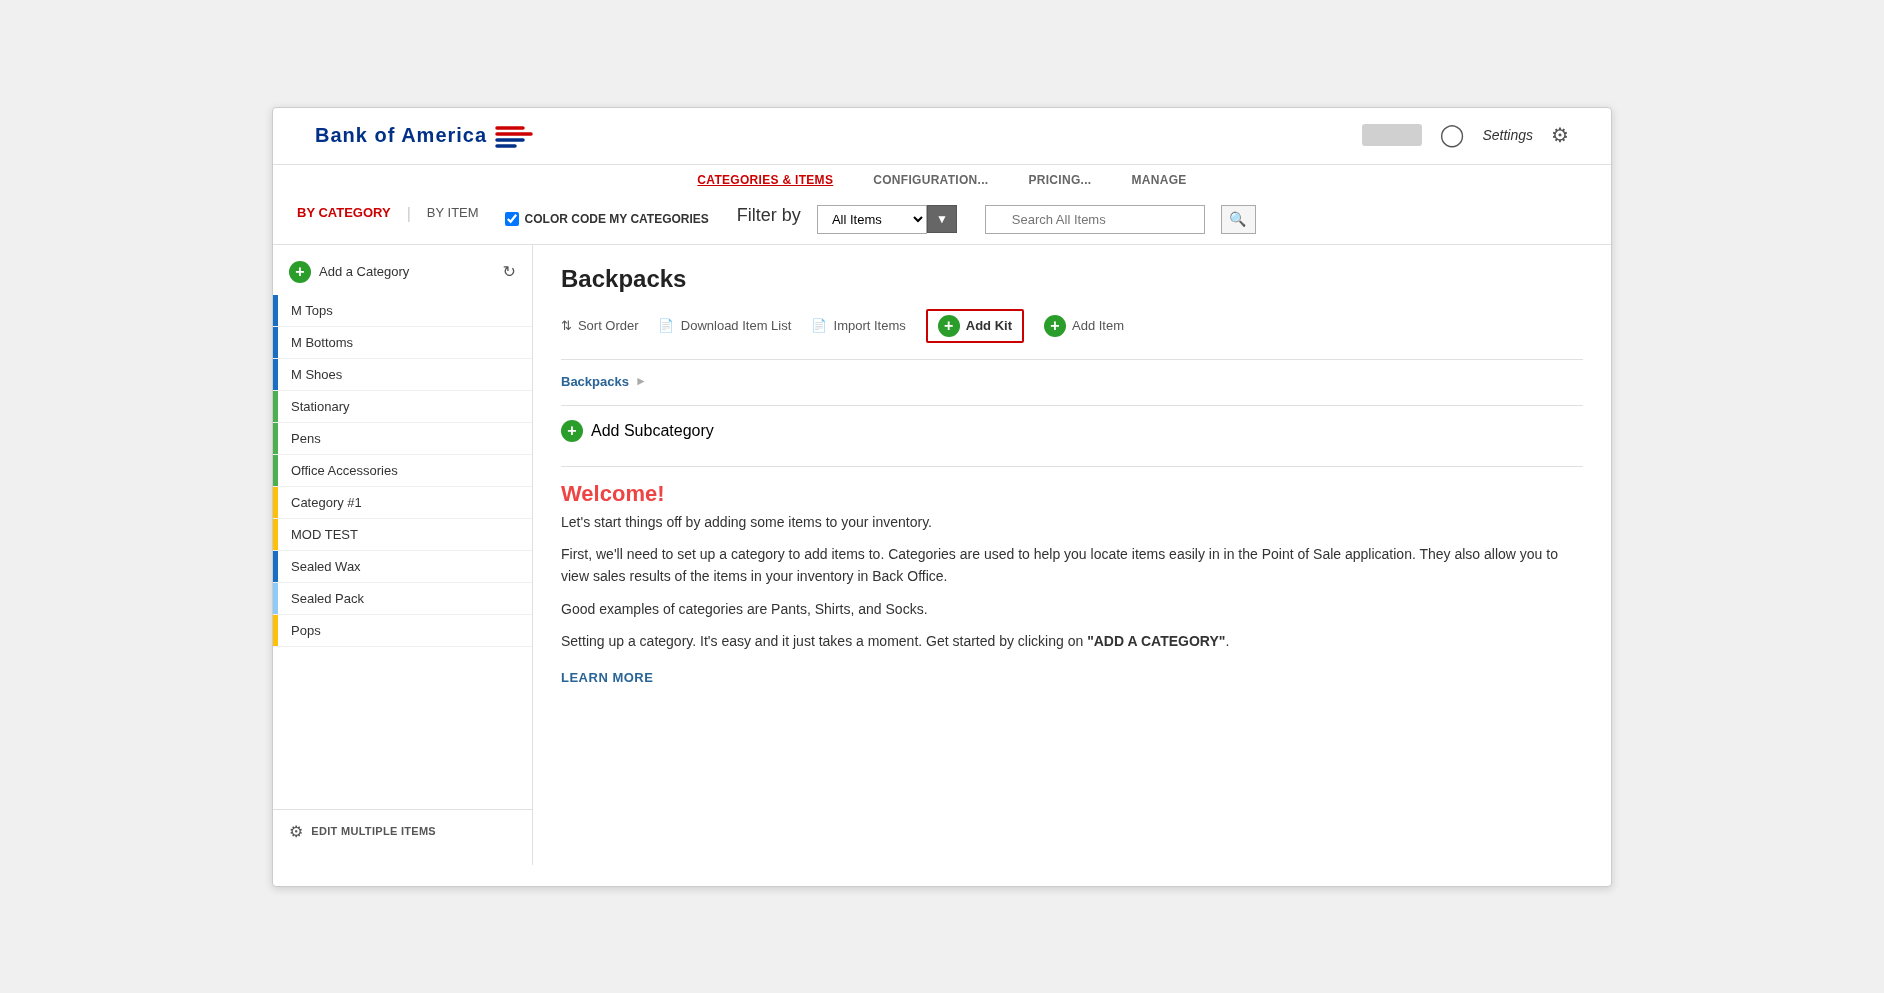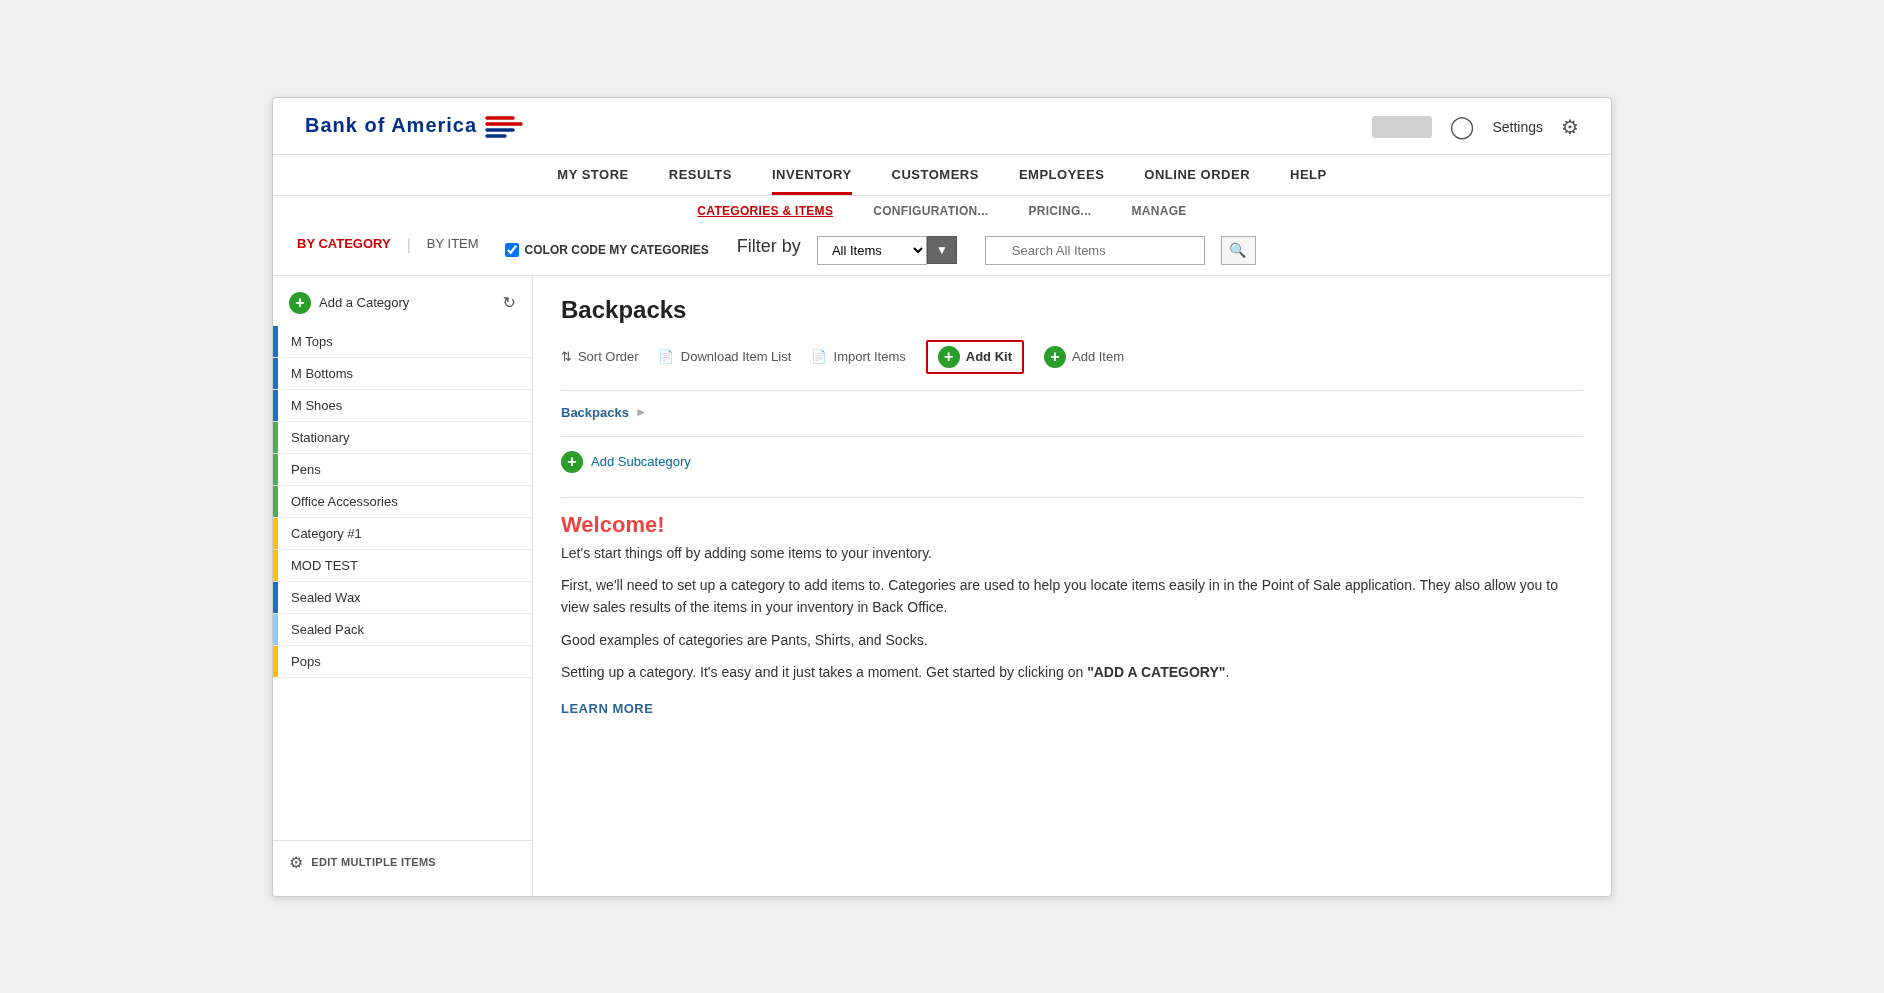--- a/index.html
+++ b/index.html
@@ -1,26 +1,26 @@
 <!DOCTYPE html>
 <html><head>
   <meta charset="utf-8">
   <style>
     * { box-sizing: border-box; margin: 0; padding: 0; }
     body { font-family: Arial, sans-serif; background: #f0f0f0; display: flex; justify-content: center; align-items: center; min-height: 100vh; }
     .window { background: #fff; border: 1px solid #ccc; border-radius: 4px; width: 1340px; min-height: 780px; box-shadow: 0 2px 8px rgba(0,0,0,0.15); overflow: hidden; }
 
     
-    .header { display: flex; align-items: flex-end; justify-content: space-between; padding: 14px 32px; border-bottom: 1px solid #e0e0e0; }
+    .header { display: flex; align-items: flex-start; justify-content: space-between; padding: 14px 42px; border-bottom: 1px solid #e0e0e0; }
     .logo { display: flex; align-items: center; gap: 8px; }
     .logo-text { font-size: 20px; font-weight: 900; color: #003087; letter-spacing: 1px; }
     .header-right { display: flex; align-items: center; gap: 18px; }
     .avatar-placeholder { width: 60px; height: 22px; background: #d0d0d0; border-radius: 3px; }
     .person-icon { font-size: 22px; color: #555; }
-    .settings-text { font-size: 14px; color: #333; }
+    .settings-text { font-size: 14px; color: #333; font-style: italic; }
     .gear-icon { font-size: 20px; color: #555; }
 
     
     .main-nav { display: flex; justify-content: center; gap: 40px; padding: 12px 0 0; border-bottom: 1px solid #e0e0e0; }
     .nav-item { font-size: 13px; font-weight: 700; color: #333; text-transform: uppercase; letter-spacing: 0.5px; padding-bottom: 10px; cursor: pointer; border-bottom: 3px solid transparent; }
     .nav-item.active { border-bottom: 3px solid #c00; color: #333; }
     .sub-nav { display: flex; justify-content: center; gap: 0; padding: 0; background: #fff; }
     .sub-nav-item { font-size: 12px; font-weight: 600; color: #666; padding: 8px 20px; cursor: pointer; text-transform: uppercase; letter-spacing: 0.3px; }
     .sub-nav-item.active { color: #c00; text-decoration: underline; font-weight: 700; }
 
@@ -57,21 +57,21 @@
     
     .main { flex: 1; padding: 20px 28px; overflow-y: auto; }
     .page-title { font-size: 24px; font-weight: 700; color: #222; margin-bottom: 16px; }
     .action-bar { display: flex; align-items: center; gap: 20px; margin-bottom: 16px; flex-wrap: wrap; }
     .action-btn { display: flex; align-items: center; gap: 6px; font-size: 13px; color: #555; cursor: pointer; }
     .add-kit-wrap { display: flex; align-items: center; gap: 6px; border: 2px solid #c00; padding: 4px 10px; border-radius: 2px; }
     .breadcrumb { display: flex; align-items: center; gap: 6px; margin-bottom: 16px; }
     .breadcrumb-item { font-size: 13px; color: #2a6496; font-weight: 600; cursor: pointer; }
     .breadcrumb-arrow { color: #aaa; font-size: 12px; }
     .add-sub { display: flex; align-items: center; gap: 8px; margin-bottom: 24px; }
-    .add-sub-text { font-size: 13px; color: #0369a1; cursor: pointer; }
+    .add-sub-text { font-size: 16px; color: #000000; cursor: pointer; }
     .welcome-title { font-size: 22px; font-weight: 700; color: #ef4444; margin-bottom: 4px; }
     .welcome-text { font-size: 14px; color: #333; line-height: 1.6; margin-bottom: 10px; }
     .bold { font-weight: 700; }
     .learn-more { font-size: 13px; color: #2a6496; font-weight: 700; text-transform: uppercase; cursor: pointer; letter-spacing: 0.5px; margin-top: 8px; display: inline-block; }
     .separator { border: none; border-top: 1px solid #e0e0e0; margin: 14px 0; }
   </style>
 </head>
 <body>
 
 <div class="window">
@@ -88,29 +88,20 @@
       </svg>
     </div>
     <div class="header-right">
       <div class="avatar-placeholder"></div>
       <span class="person-icon">◯</span>
       <span class="settings-text">Settings</span>
       <span class="gear-icon">⚙</span>
     </div>
   </div>
 
-  <div class="main-nav">
-    <span class="nav-item">MY STORE</span>
-    <span class="nav-item">RESULTS</span>
-    <span class="nav-item active">INVENTORY</span>
-    <span class="nav-item">CUSTOMERS</span>
-    <span class="nav-item">EMPLOYEES</span>
-    <span class="nav-item">ONLINE ORDER</span>
-    <span class="nav-item">HELP</span>
-  </div>
 
   <div class="sub-nav">
     <span class="sub-nav-item active">CATEGORIES &amp; ITEMS</span>
     <span class="sub-nav-item">CONFIGURATION...</span>
     <span class="sub-nav-item">PRICING...</span>
     <span class="sub-nav-item">MANAGE</span>
   </div>
 
   <div class="toolbar">
     <span class="by-category">BY CATEGORY</span>

